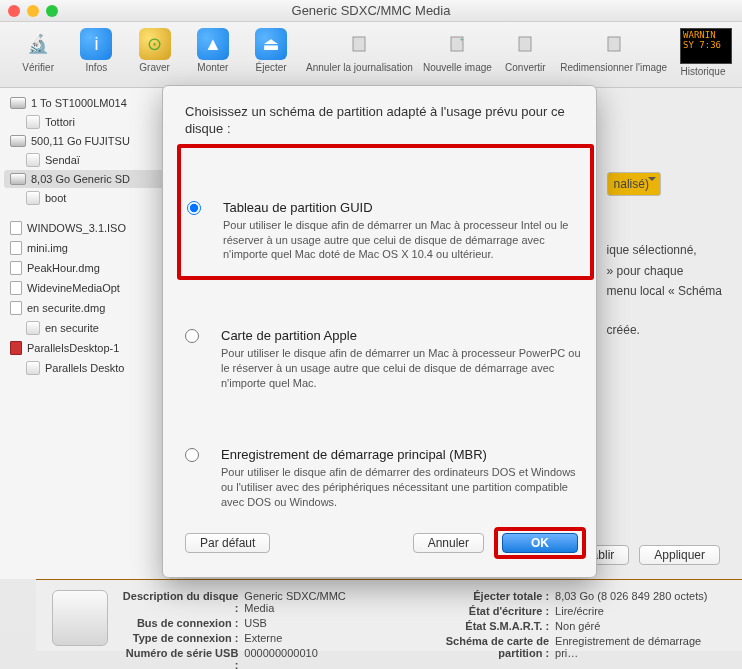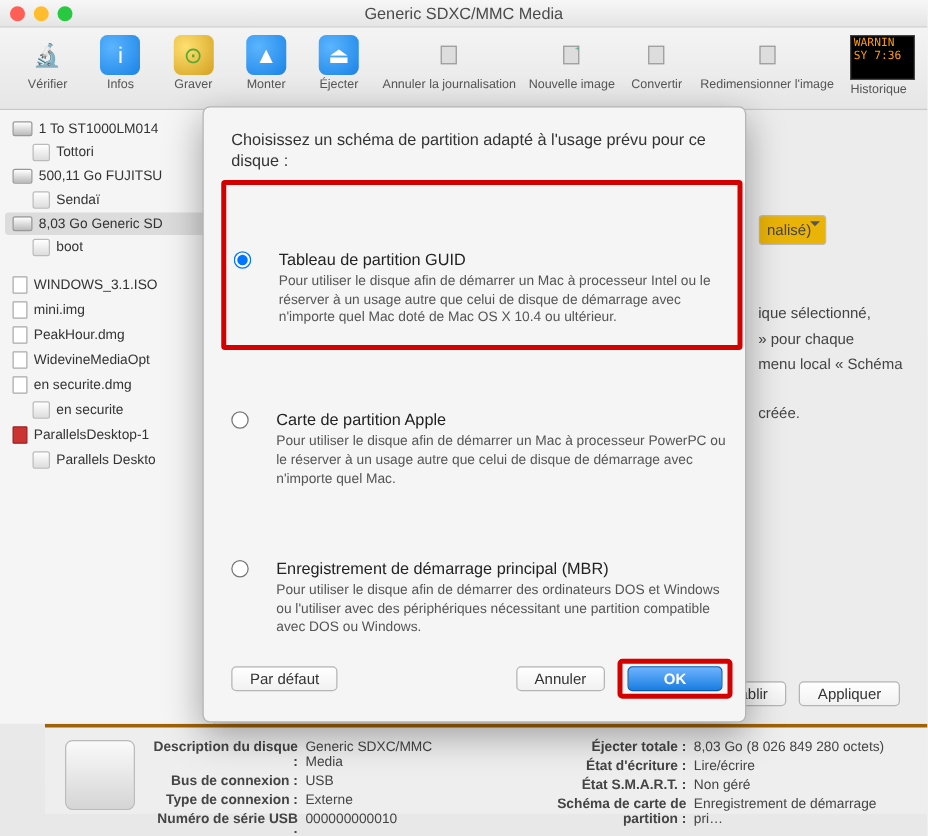--- a/index.html
+++ b/index.html
@@ -93,21 +93,21 @@
     display:inline-block; padding:2px 14px;
     background:linear-gradient(#fff,#f1f1f1);
     border:1px solid #b5b5b5; border-radius:4px; font-size:12px;text-align:center;
   }
   .macbtn.primary {
     background:linear-gradient(#6db4ff,#1a7de0);
     border:1px solid #0a5ab0; color:#fff; font-weight:700;
   }
   .bottom-actions { position:absolute; right:22px; bottom:14px; display:flex; gap:10px;}
   .footer {
-    height:72px; border-top:3px solid #a16207; background:#eee;
+    height:72px; border-top:1px solid #a16207; background:#eee;
     display:flex; padding:10px 16px; font-size:11px; color:#444;margin-left:36px;
   }
   .footer .big-ic {
     width:56px;height:56px;background:linear-gradient(#fafafa,#d5d5d5);
     border:1px solid #bbb;border-radius:6px;margin-right:12px;
   }
   .footer-cols { flex:1; display:flex; gap:24px;}
   .footer-cols .col { display:grid; grid-template-columns:auto auto; column-gap:6px; row-gap:3px;}
   .footer-cols .k { text-align:right; font-weight:600;}
   

